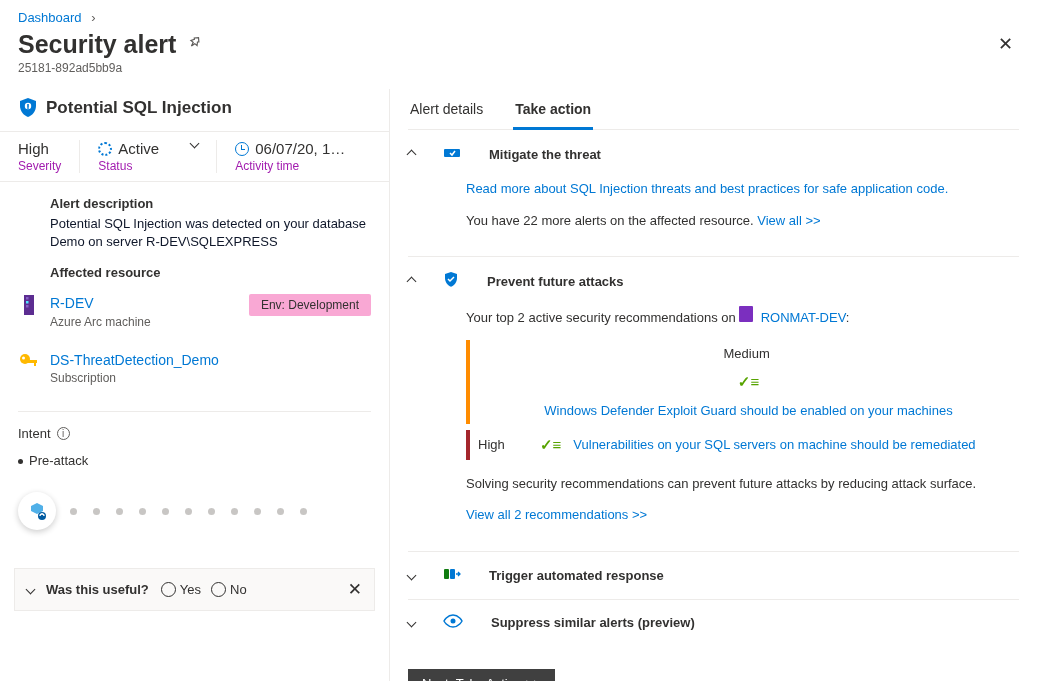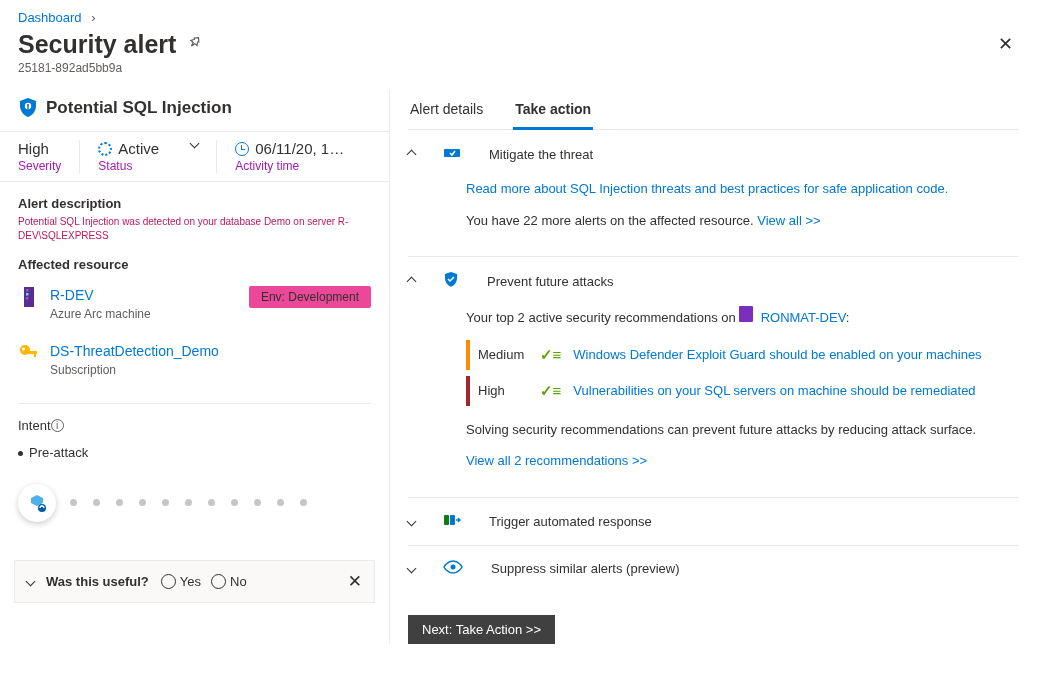--- a/index.html
+++ b/index.html
@@ -104,44 +104,44 @@
     cursor:pointer;
   }
   .clock {
     width:14px; height:14px; border:1.5px solid #0078d4; border-radius:50%;
     position:relative; display:inline-block;
   }
   .clock::after{content:"";position:absolute;left:5px;top:2px;width:1px;height:5px;background:#0078d4;}
   .clock::before{content:"";position:absolute;left:5px;top:6px;width:4px;height:1px;background:#0078d4;}
 
   
-  .sect { padding: 14px 18px 0 18px; }
+  .sect { padding: 14px 18px 0 18px; margin-left: 32px; }
   .sect h4 { font-size: 13px; font-weight: 700; margin-bottom: 4px; }
-  .sect p { font-size: 10px; color: #be185d; line-height: 1.4; }
+  .sect p { font-size: 13px; color: #0f172a; line-height: 1.4; }
   .divider { border-top: 1px solid #edebe9; margin: 14px 18px 0 18px; }
 
   
   .res {
     display: flex;
     align-items: flex-start;
     padding: 10px 18px;
     gap: 10px;
   }
   .res-ico { width: 22px; display:flex; justify-content:center; }
   .res-info { flex:1; line-height:1.4; }
   .res-info .rn { color:#0078d4; font-size:14px; }
   .res-info .rt { color:#605e5c; font-size:12px; }
   .env-pill {
-    background:#ec4899; color:#323130;
+    background:#f9a8d4; color:#323130;
     padding:4px 12px; border-radius:2px;
     font-size:12px;
   }
 
   
-  .intent-row { display:flex; align-items:center; padding:14px 18px 6px 18px; font-size:13px;}
+  .intent-row { display:flex; align-items:center; gap:6px; padding:14px 18px 6px 18px; font-size:13px;}
   .info-ic { width:13px;height:13px;border:1px solid #605e5c;border-radius:50%;display:inline-flex;align-items:center;justify-content:center;font-size:10px;color:#605e5c;}
   .pre-attack { padding:6px 18px; font-size:13px; }
   .pre-attack .dot{display:inline-block;width:5px;height:5px;background:#323130;border-radius:50%;margin-right:6px;vertical-align:middle;}
 
   
   .timeline {
     display:flex; align-items:center; gap:14px;
     padding: 18px 18px 0 18px;
   }
   .tl-circ {
@@ -177,35 +177,35 @@
   .tabs .tab{padding:0 2px 10px 2px;font-size:14px;color:#323130;cursor:pointer;}
   .tabs .tab.active{border-bottom:3px solid #0078d4;font-weight:600;margin-bottom:-1px;}
 
   .acc-sect {
     border-bottom:1px solid #edebe9;
     padding: 14px 0;
   }
   .acc-sect:last-of-type{border-bottom:none;}
   .acc-head {
     display:flex; align-items:center; gap:28px;
-    font-weight:400; font-size:13px;
+    font-weight:700; font-size:13px;
     cursor:pointer;
   }
   .acc-head .chev { border: solid #323130; border-width:0 1px 1px 0; padding:3px; transform:rotate(-135deg);}
   .acc-head .chev.dn{transform:rotate(45deg);}
   .acc-body { padding:14px 0 0 58px; font-size:13px; }
   .acc-body p{margin-bottom:12px; line-height:1.5;}
 
   .rec-item{
     display:flex; align-items:center; gap:12px;
     border-left:4px solid;
     padding:6px 0 6px 8px;
     margin:6px 0;
   }
-  .rec-item.med{border-color:#ff8c00;}
+  .rec-item.med{border-color:#ff8c00;flex-direction:column;}
   .rec-item.high{border-color:#a4262c;}
   .rec-item .sev{width:50px;}
   .check-ic{color:#57a300;font-size:15px;font-weight:bold;}
 
   .mv-ico { width:14px;height:16px;background:#7b2fbf;display:inline-block;border-radius:1px;}
 
   .btn-primary{
     background:#404040;color:#fff;border:none;
     padding:7px 14px;font-size:13px;cursor:pointer;
     font-family:inherit;
@@ -259,21 +259,21 @@
               <span class="spin"></span>
               <span>Active</span>
             </div>
           <div class="l">Status</div>
         </div>
         <span class="chev-dn"></span>
       </div>
       <div class="stat">
         <div class="v">
             <span class="clock"></span>
-            <span>06/11/20, 1…</span>
+            <span>06/07/20, 1…</span>
           </div>
         <div class="l">Activity time</div>
       </div>
     </div>
 
     <div class="sect">
       <h4>Alert description</h4>
       <p>Potential SQL Injection was detected on your database Demo on server R-DEV\SQLEXPRESS</p>
     </div>
 

